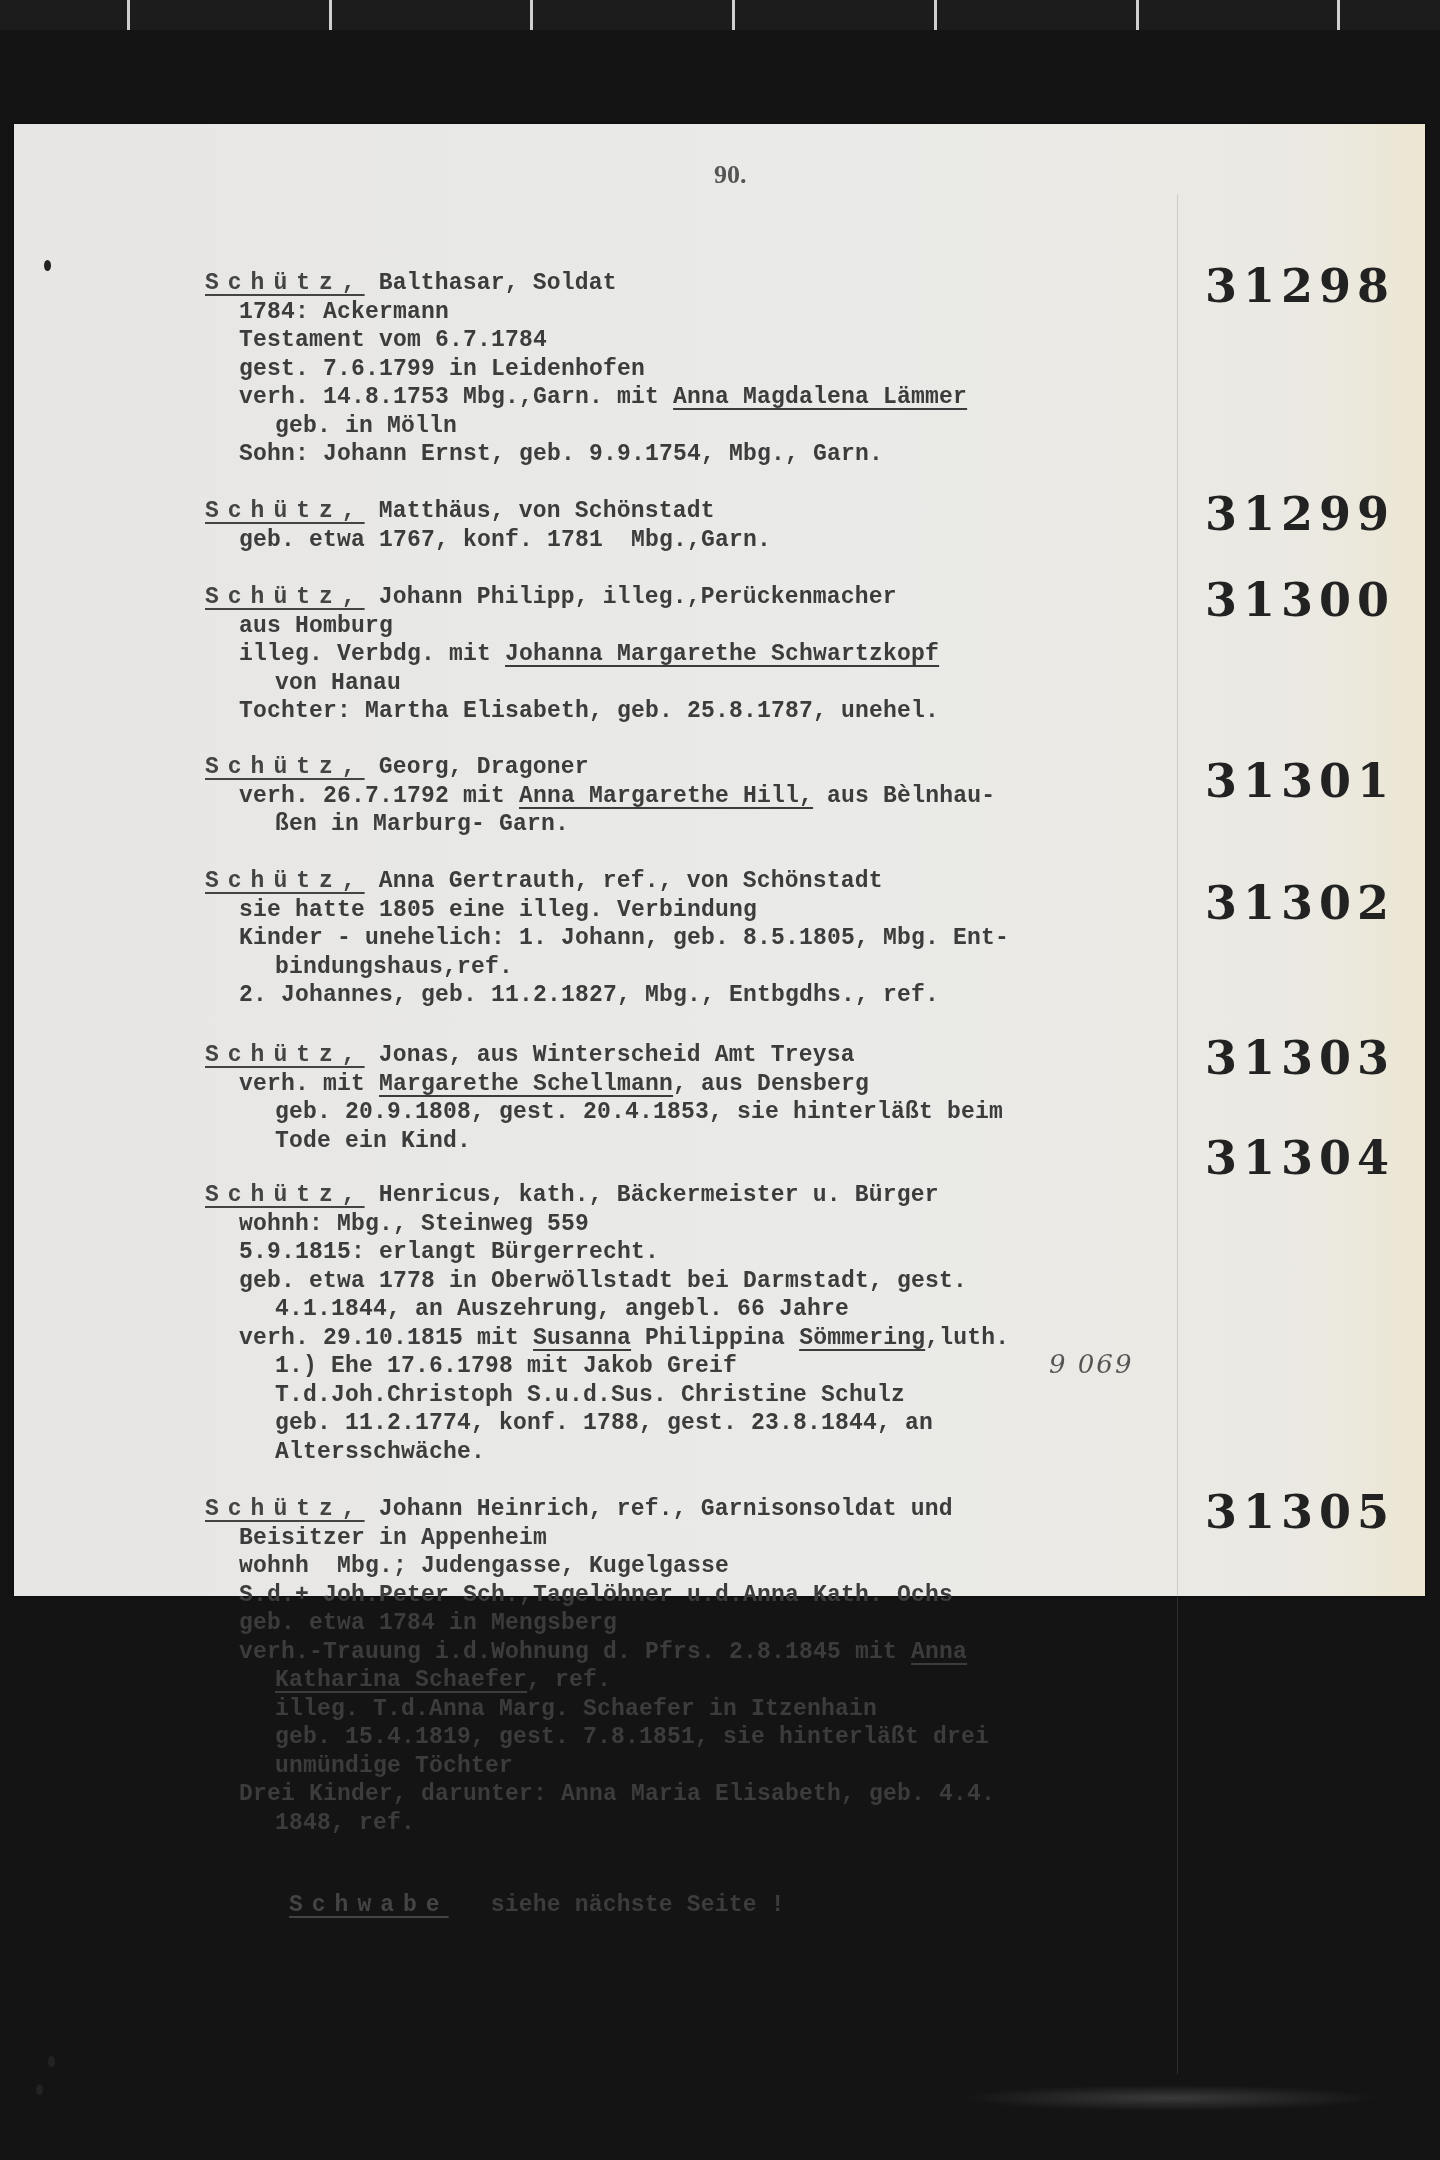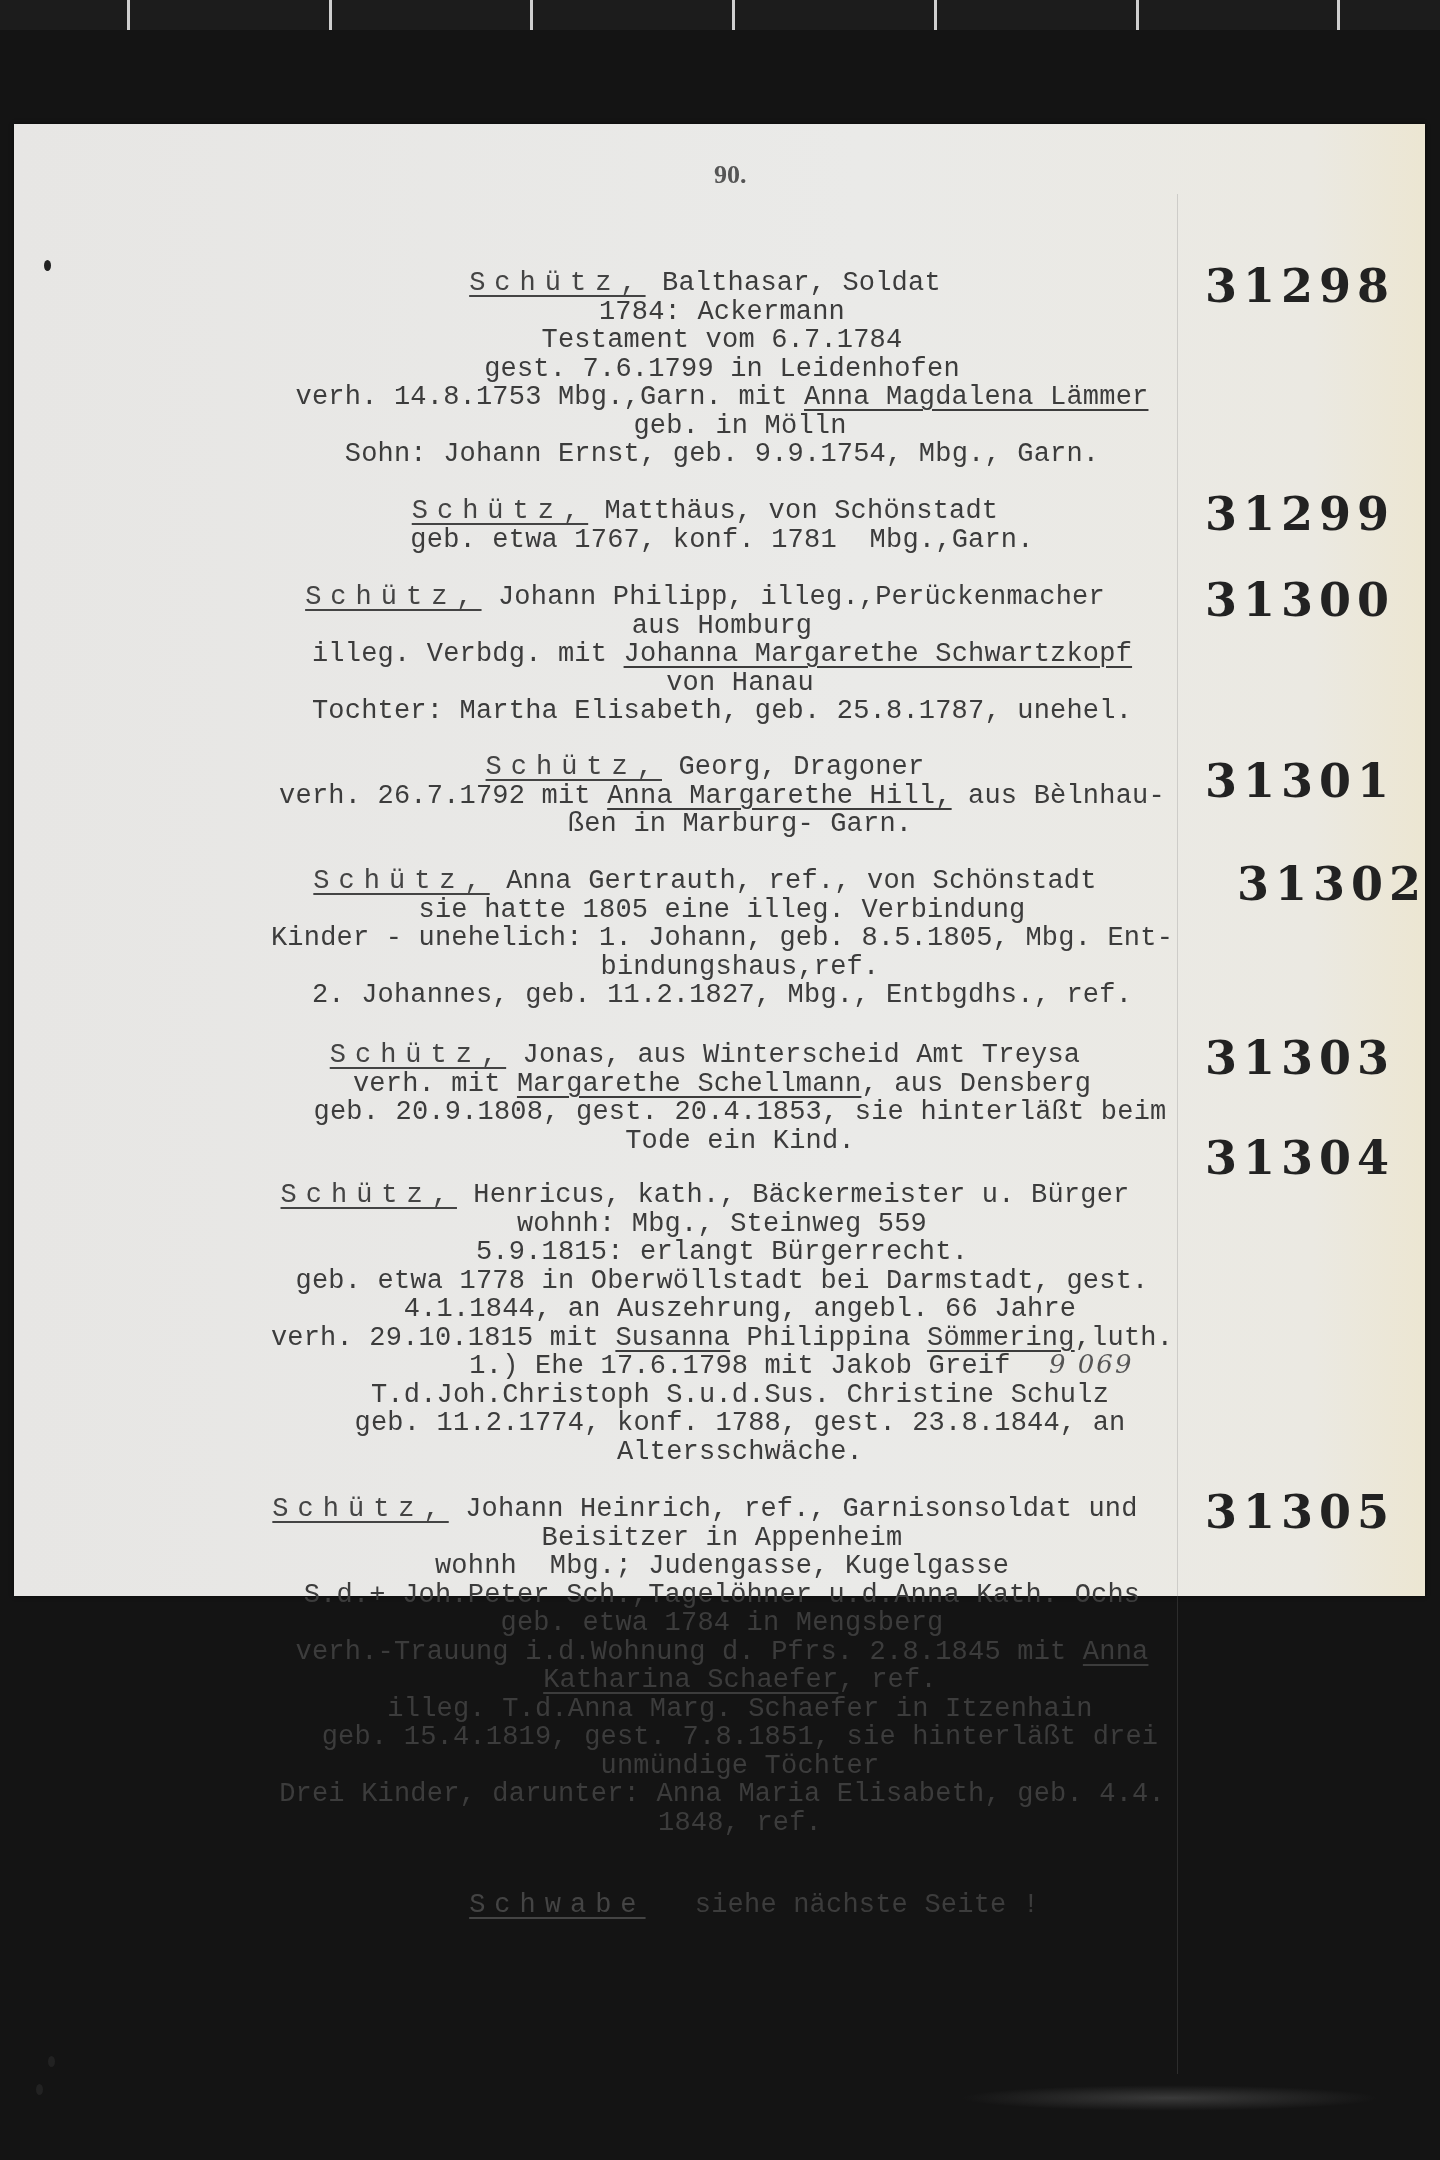--- a/index.html
+++ b/index.html
@@ -23,22 +23,22 @@
   .fold-line {
     position:absolute; left:1163px; top:70px; width:1px; height:1880px;
     background:rgba(120,120,120,.25);
   }
   .page-number {
     position:absolute; left:700px; top:36px; font-size:26px; color:#555;
     font-family:"Liberation Serif","DejaVu Serif", serif; font-weight:bold;
   }
   .entry { position:absolute; left:191px; width:1000px; }
   .line {
-    font-size:27px; line-height:28.5px; color:#3c3c3c; white-space:pre;
-    font-weight:normal; letter-spacing:0.2px;text-align:center;
+    font-size:23px; line-height:28.5px; color:#3c3c3c; white-space:pre;
+    font-weight:bold; letter-spacing:0.2px;
   }
   .l1 { padding-left:0; }
   .l2 { padding-left:34px; }
   .l3 { padding-left:70px; }
   .surname {
     letter-spacing:9px; text-decoration:underline; text-decoration-thickness:2px;
     text-underline-offset:5px; color:#444;
   }
   .ul { text-decoration:underline; text-decoration-thickness:2px; text-underline-offset:5px; }
   .entry-number {
@@ -104,21 +104,21 @@
         <div class="line l3"><span>ßen in Marburg- Garn.</span></div>
       </div>
       <div class="entry-number" style="top: 630px; left: 1191px;">31301</div>
       <div class="entry" style="top: 743px;">
         <div class="line l1"><span class="surname">Schütz,</span><span> Anna Gertrauth, ref., von Schönstadt</span></div>
         <div class="line l2"><span>sie hatte 1805 eine illeg. Verbindung</span></div>
         <div class="line l2"><span>Kinder - unehelich: 1. Johann, geb. 8.5.1805, Mbg. Ent-</span></div>
         <div class="line l3"><span>bindungshaus,ref.</span></div>
         <div class="line l2"><span>2. Johannes, geb. 11.2.1827, Mbg., Entbgdhs., ref.</span></div>
       </div>
-      <div class="entry-number" style="top: 733px; left: 1191px; margin-left: 32px;">31302</div>
+      <div class="entry-number" style="top: 752px; left: 1191px;">31302</div>
       <div class="entry" style="top: 917px;">
         <div class="line l1"><span class="surname">Schütz,</span><span> Jonas, aus Winterscheid Amt Treysa</span></div>
         <div class="line l2"><span>verh. mit </span><span class="ul">Margarethe Schellmann</span><span>, aus Densberg</span></div>
         <div class="line l3"><span>geb. 20.9.1808, gest. 20.4.1853, sie hinterläßt beim</span></div>
         <div class="line l3"><span>Tode ein Kind.</span></div>
       </div>
       <div class="entry-number" style="top: 907px; left: 1191px;">31303</div>
       <div class="entry" style="top: 1057px;">
         <div class="line l1"><span class="surname">Schütz,</span><span> Henricus, kath., Bäckermeister u. Bürger</span></div>
         <div class="line l2"><span>wohnh: Mbg., Steinweg 559</span></div>

